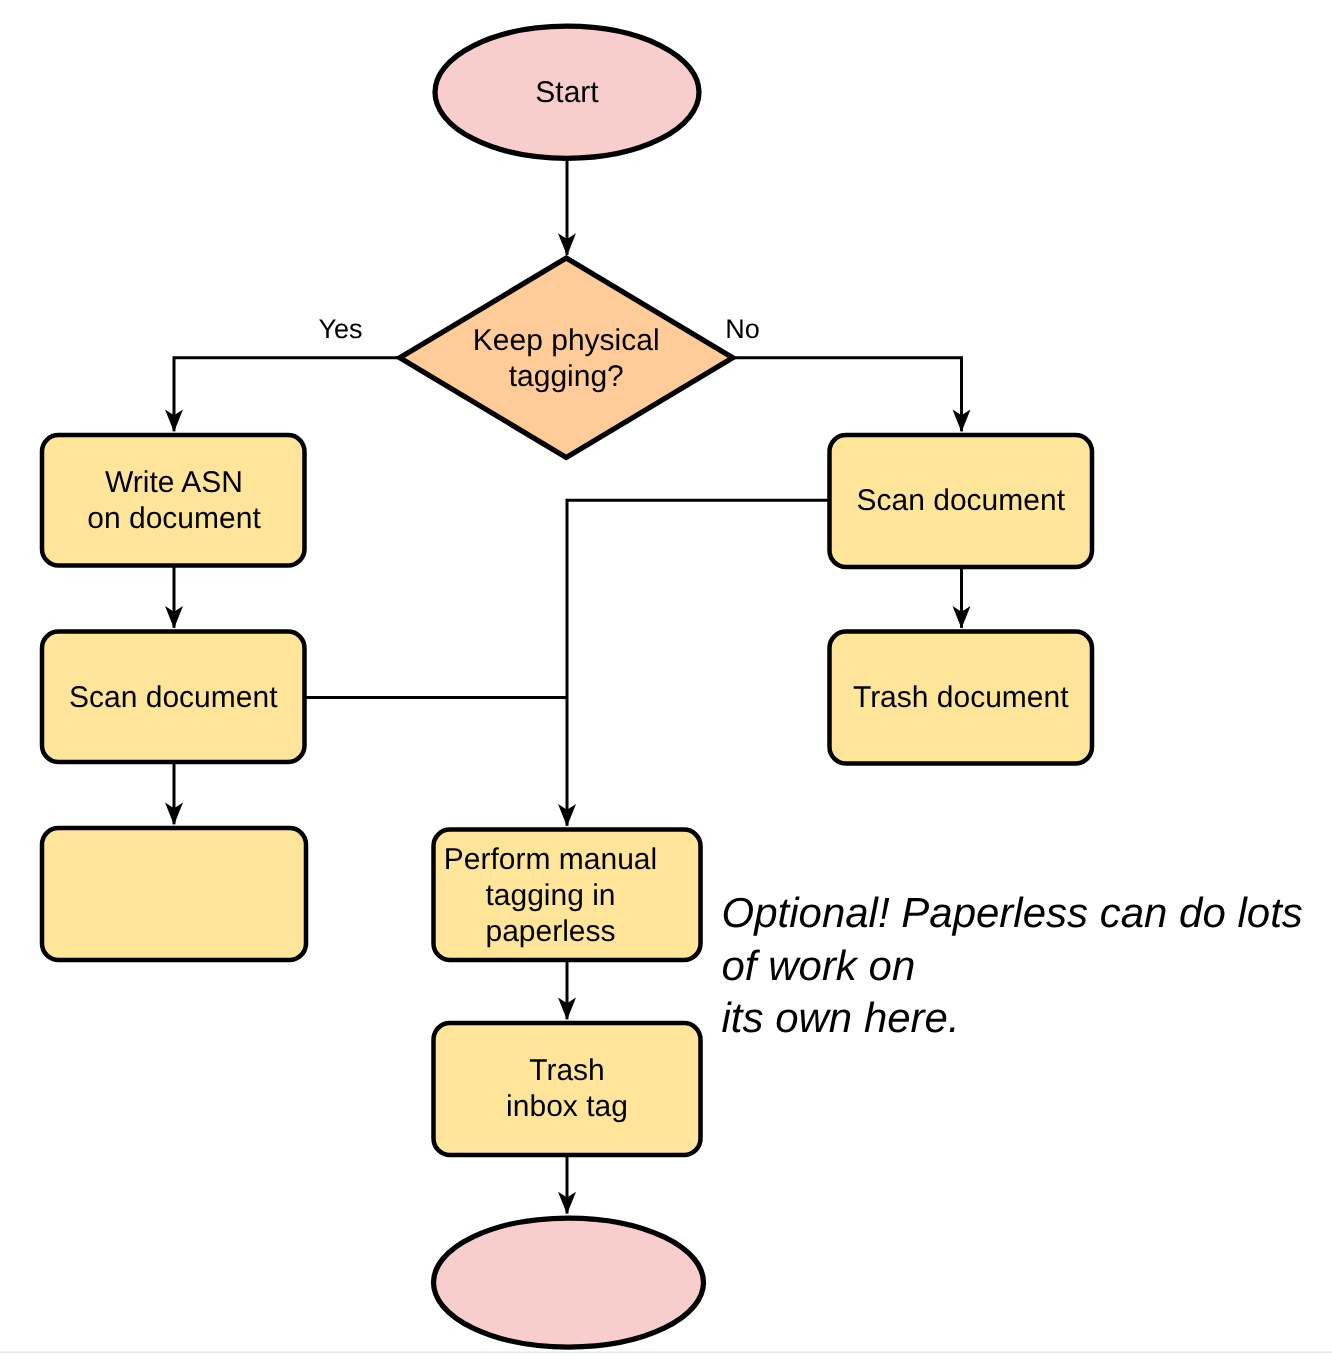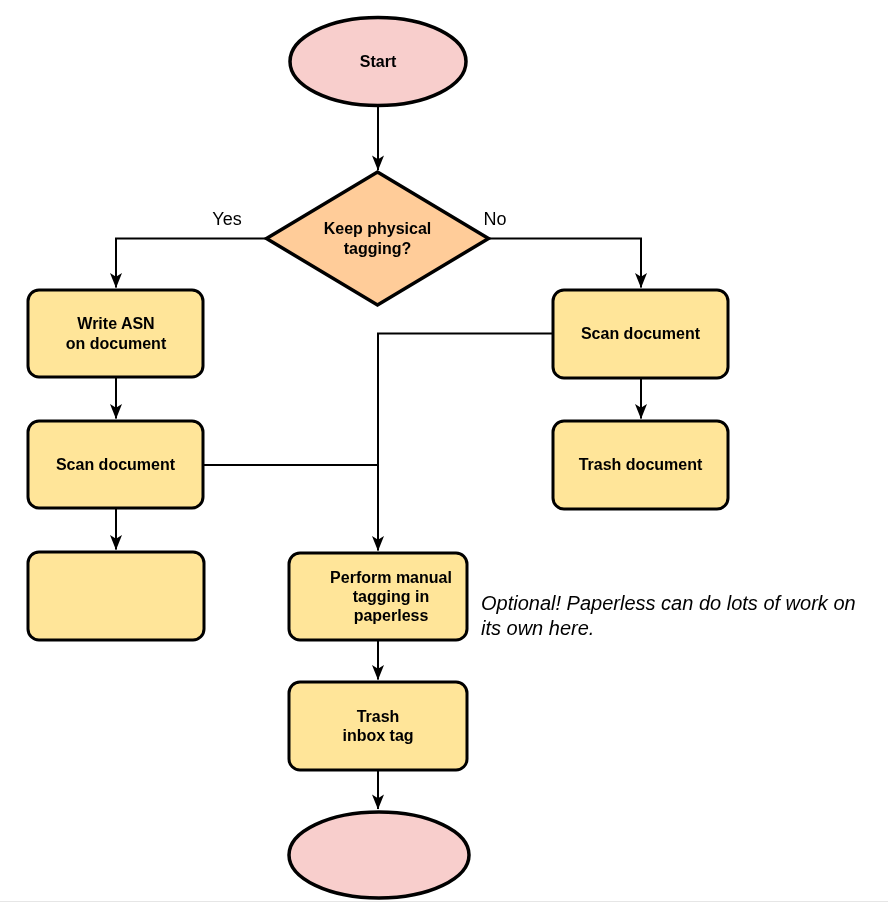--- a/index.html
+++ b/index.html
@@ -20,41 +20,40 @@
     position: absolute;
     left: 0;
     top: 0;
   }
   .node-label {
     position: absolute;
     display: flex;
     align-items: center;
     justify-content: center;
     text-align: center;
-    font-size: 16px;
+    font-size: 20px;
     line-height: 1.2;
     white-space: pre-line;
     pointer-events: none;
-    font-weight: bold;
   }
   .edge-label {
     position: absolute;
     display: flex;
     align-items: center;
     justify-content: center;
     font-size: 18px;
     line-height: 1.2;
     pointer-events: none;
   }
   .annotation {
     position: absolute;
     left: 481px;
     top: 591px;
     width: 404px;
-    font-size: 20px;
+    font-size: 28px;
     font-style: italic;
     line-height: 1.25;
     white-space: pre-line;
     text-align: left;
     pointer-events: none;
   }
 </style>
 </head>
 <body>
 
@@ -104,21 +103,21 @@
   <div class="node-label" style="left:12px; top:290px; width:208px; height:87px;">Write ASN
 on document</div>
 
   <div class="node-label" style="left:28px; top:421px; width:175px; height:87px;">Scan document</div>
 
 
   <div class="node-label" style="left:553px; top:290px; width:175px; height:88px;">Scan document</div>
 
   <div class="node-label" style="left:553px; top:421px; width:175px; height:88px;border-radius:16px;">Trash document</div>
 
-  <div class="node-label" style="left:302px; top:553px; width:178px; height:87px;">Perform manual
+  <div class="node-label" style="left:278px; top:553px; width:178px; height:87px;">Perform manual
 tagging in
 paperless</div>
 
   <div class="node-label" style="left:289px; top:682px; width:178px; height:88px;">Trash
 inbox tag</div>
 
 
   <div class="edge-label" style="left:203px; top:207px; width:48px; height:26px;">Yes</div>
 
   <div class="edge-label" style="left:471px; top:207px; width:48px; height:26px;">No</div>

